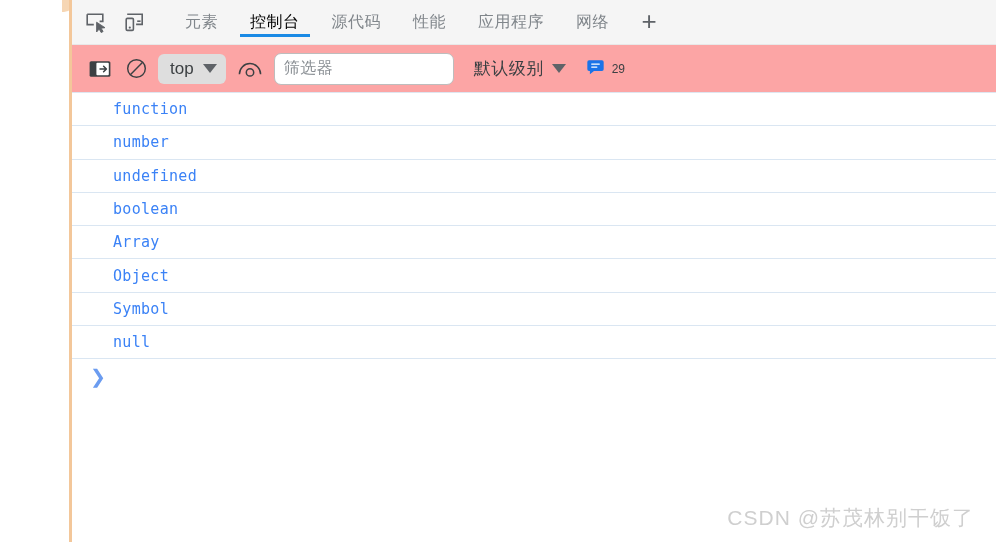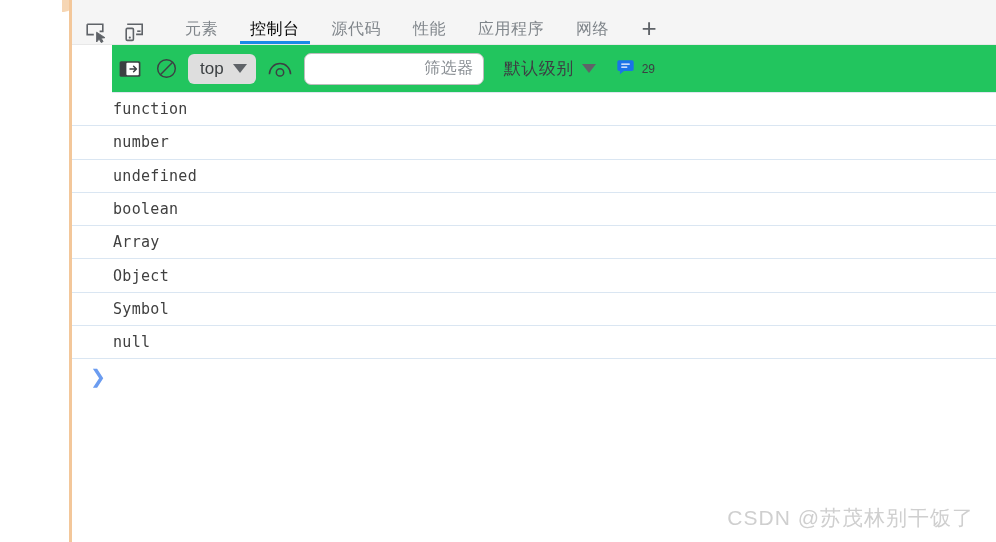--- a/index.html
+++ b/index.html
@@ -51,21 +51,21 @@
     height: 542px;
     background: #ffffff;
   }
 
   
   .tabbar {
     height: 45px;
     background: #f5f5f5;
     border-bottom: 1px solid #e8e8e8;
     display: flex;
-    align-items: flex-end;
+    align-items: center;
     box-sizing: border-box;
   }
   .tb-icon {
     width: 38px;
     display: flex;
     align-items: center;
     justify-content: center;
     color: #5f6368;
   }
   .tb-icon:first-child { margin-left: 5px; }
@@ -102,26 +102,26 @@
     color: #5f6368;
     font-size: 26px;
     font-weight: 300;
     line-height: 1;
     padding-bottom: 3px;
   }
 
   
   .console-toolbar {
     height: 48px;
-    background: #22c55e;
+    background: #fca5a5;
     border-bottom: 1px solid #dfe6f0;
     display: flex;
     align-items: center;
+    padding-left: 10px;
     box-sizing: border-box;
-    margin-left: 40px;
   }
   .ct-btn {
     width: 36px;
     height: 36px;
     display: flex;
     align-items: center;
     justify-content: center;
     color: #3c4043;
   }
   .ctx-select {
@@ -146,21 +146,20 @@
     width: 180px;
     height: 32px;
     margin-left: 6px;
     border: 1px solid #bdbdbd;
     border-radius: 7px;
     background: #ffffff;
     box-sizing: border-box;
     display: flex;
     align-items: center;
     padding: 0 9px;
-    justify-content: flex-end;
   }
   .filter-input span {
     font-size: 16px;
     color: #8a8f94;
     letter-spacing: .5px;
   }
   .level-select {
     display: flex;
     align-items: center;
     gap: 8px;
@@ -189,21 +188,21 @@
     height: 33.3px;
     border-bottom: 1px solid #dae6f2;
     display: flex;
     align-items: center;
     padding-left: 41px;
     box-sizing: border-box;
   }
   .log-row .txt {
     font-family: "DejaVu Sans Mono", "Liberation Mono", monospace;
     font-size: 15px;
-    color: #404040;
+    color: #3b82f6;
     letter-spacing: .3px;
   }
   .prompt-row {
     height: 34px;
     display: flex;
     align-items: center;
     padding-left: 18px;
   }
   .prompt-chevron {
     color: #6b9cf0;

